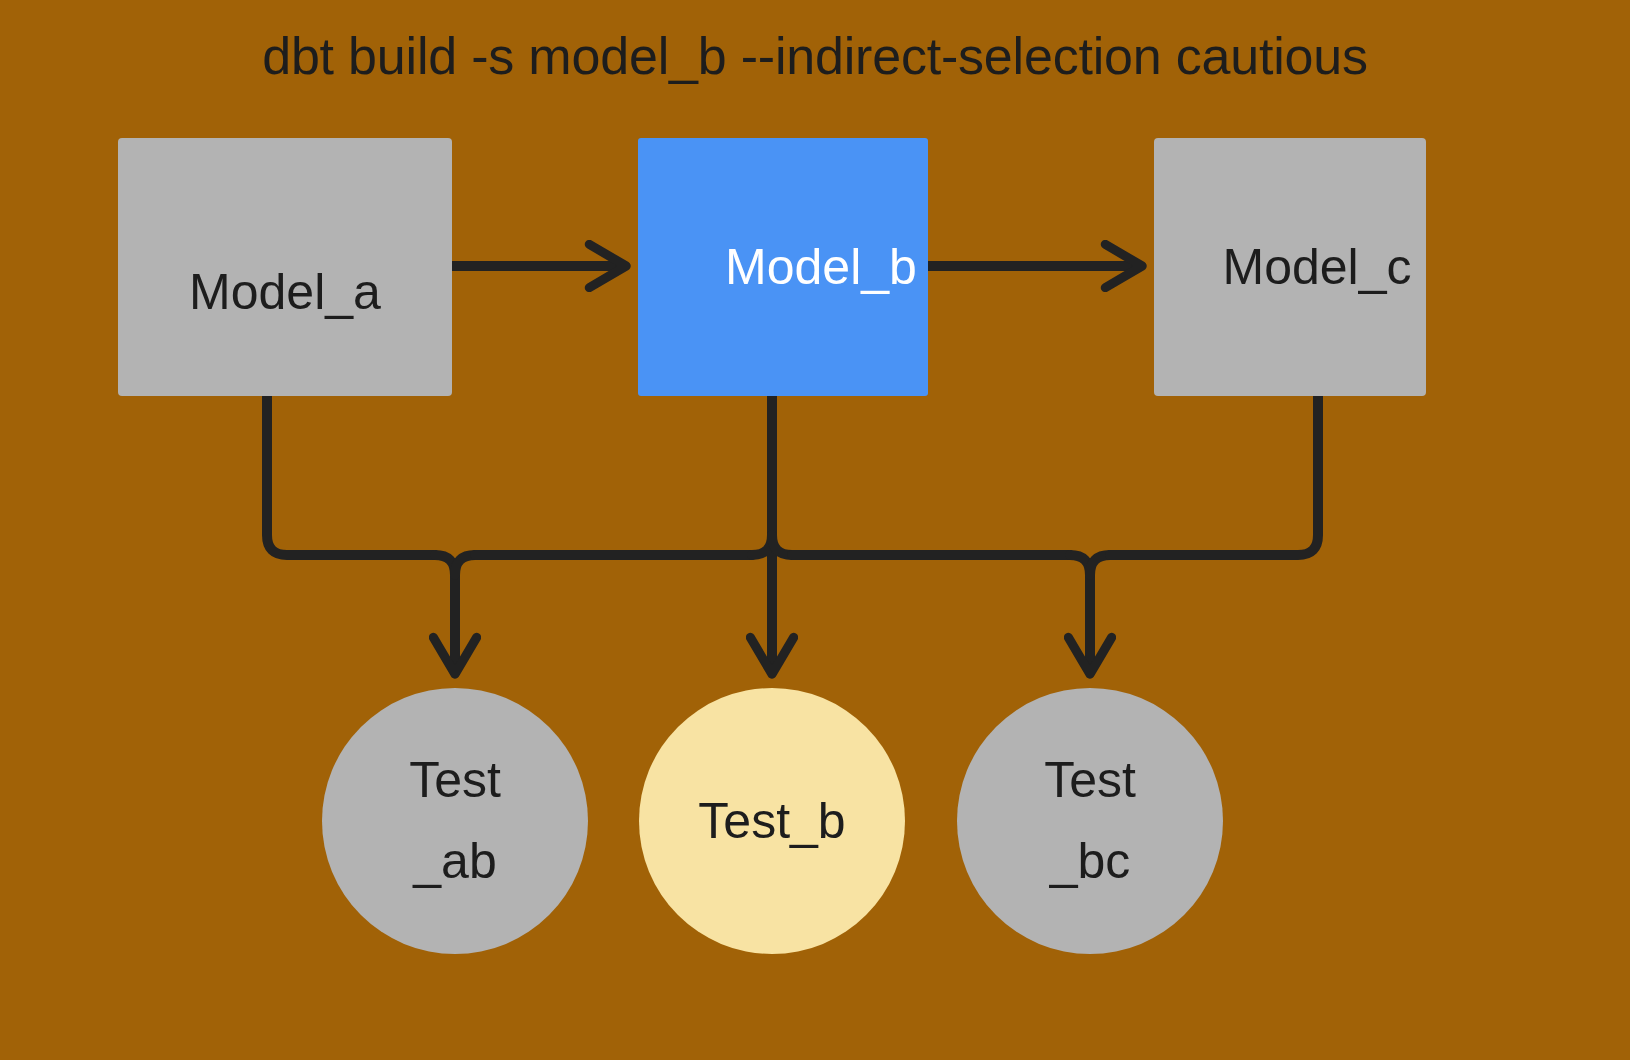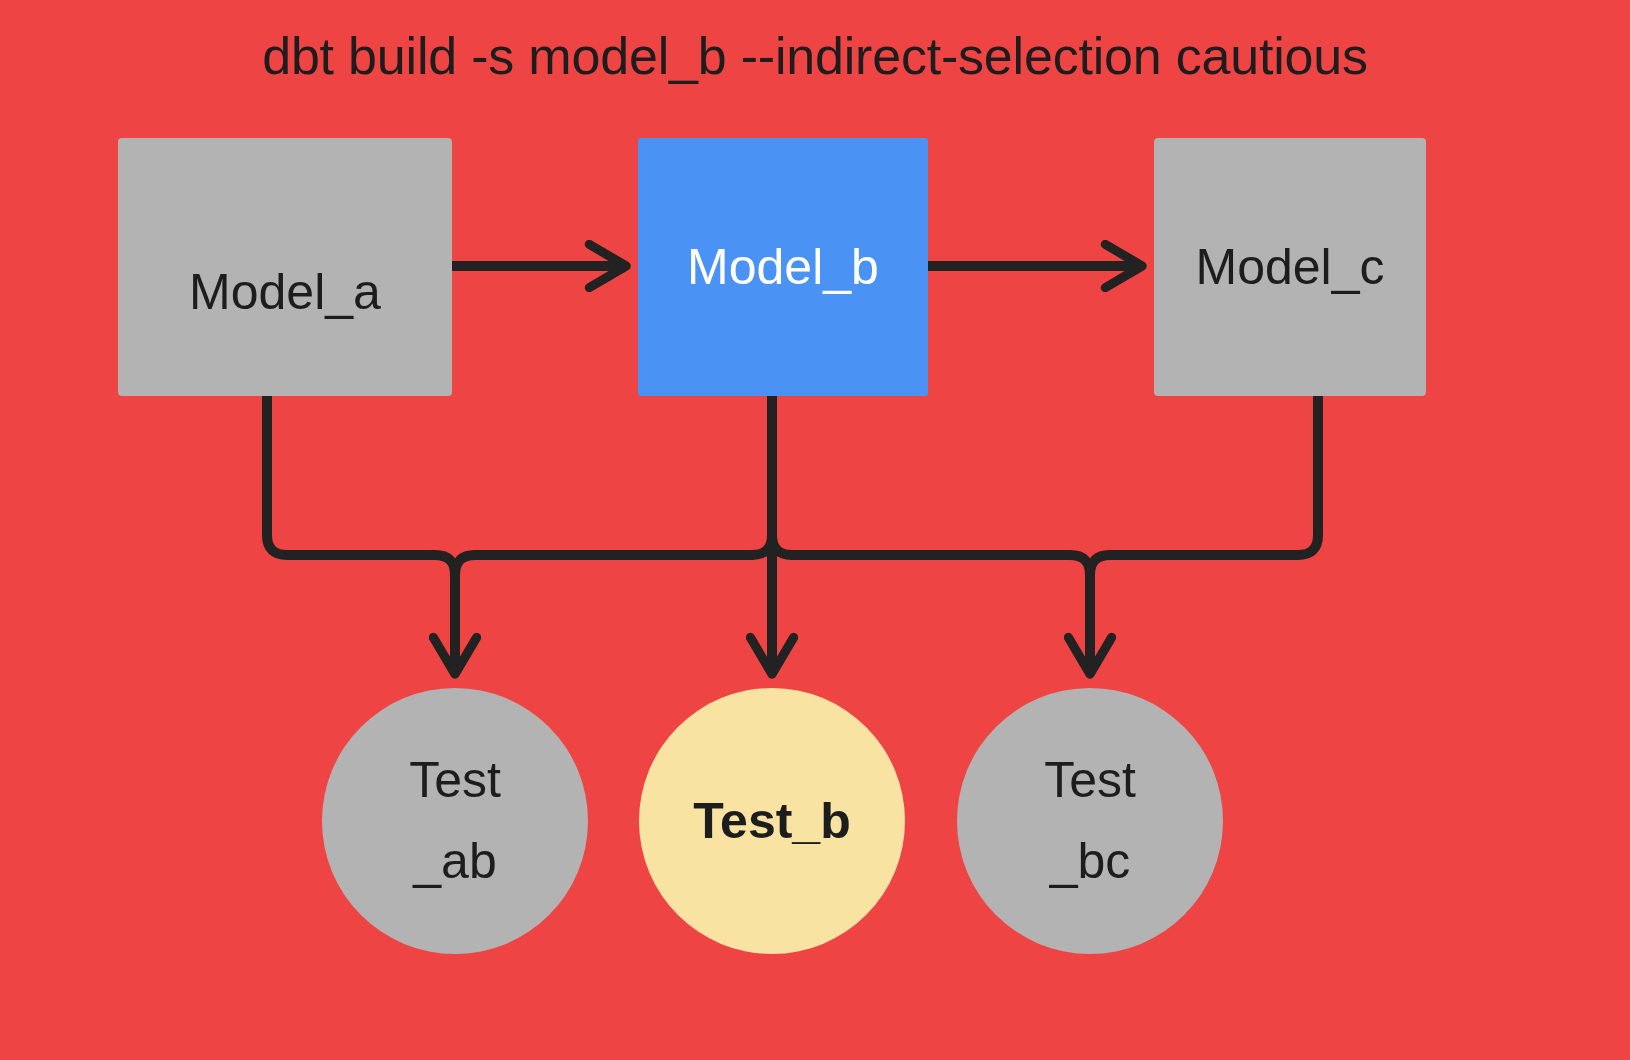--- a/index.html
+++ b/index.html
@@ -7,21 +7,21 @@
     padding: 0;
     background: #ffffff;
   }
   body {
     font-family: "Liberation Sans", sans-serif;
   }
   #canvas {
     position: relative;
     width: 1630px;
     height: 1060px;
-    background: #ef4444;
+    background: #a16207;
     overflow: hidden;
   }
   #diagram-svg {
     position: absolute;
     left: 0;
     top: 0;
     width: 1630px;
     height: 1060px;
   }
   .title {
@@ -42,21 +42,21 @@
     align-items: center;
     justify-content: center;
     flex-direction: column;
     font-size: 50px;
     line-height: 1.62;
     color: #1d1d1d;
     font-family: "Liberation Sans", sans-serif;
     pointer-events: none;
     text-align: center;
   }
-  .node-label.on-blue { color: #ffffff; }
+  .node-label.on-blue { color: #ffffff; padding-left: 38px; }
 
   .box-node { position: absolute; }
   .circle-node { position: absolute; border-radius: 50%; }
 </style>
 </head>
 <body>
 
 <div id="canvas">
 
   <div class="title">dbt build -s model_b --indirect-selection cautious</div>
@@ -98,32 +98,32 @@
   <div class="node-label" style="left:118px; top:138px; width:334px; height:308px;">
     <span>Model_a</span>
   </div>
 
   <div class="box-node" style="left:638px; top:138px; width:290px; height:258px; background:#4a93f5; border-radius:3px;"></div>
   <div class="node-label on-blue" style="left:638px; top:138px; width:290px; height:258px;">
     <span>Model_b</span>
   </div>
 
   <div class="box-node" style="left:1154px; top:138px; width:272px; height:258px; background:#b3b3b3; border-radius:4px;"></div>
-  <div class="node-label" style="left:1154px; top:138px; width:272px; height:258px;">
+  <div class="node-label" style="left:1154px; top:138px; width:272px; height:258px;padding-left:27px;">
     <span>Model_c</span>
   </div>
 
   <div class="circle-node" style="left:322px; top:688px; width:266px; height:266px; background:#b3b3b3;"></div>
   <div class="node-label" style="left:322px; top:688px; width:266px; height:266px;">
     <span>Test</span>
     <span>_ab</span>
   </div>
 
   <div class="circle-node" style="left:639px; top:688px; width:266px; height:266px; background:#f8e3a3;"></div>
-  <div class="node-label" style="left:639px; top:688px; width:266px; height:266px;font-weight:bold;">
+  <div class="node-label" style="left:639px; top:688px; width:266px; height:266px;">
     <span>Test_b</span>
   </div>
 
   <div class="circle-node" style="left:957px; top:688px; width:266px; height:266px; background:#b3b3b3;"></div>
   <div class="node-label" style="left:957px; top:688px; width:266px; height:266px;">
     <span>Test</span>
     <span>_bc</span>
   </div>
 
 </div>

